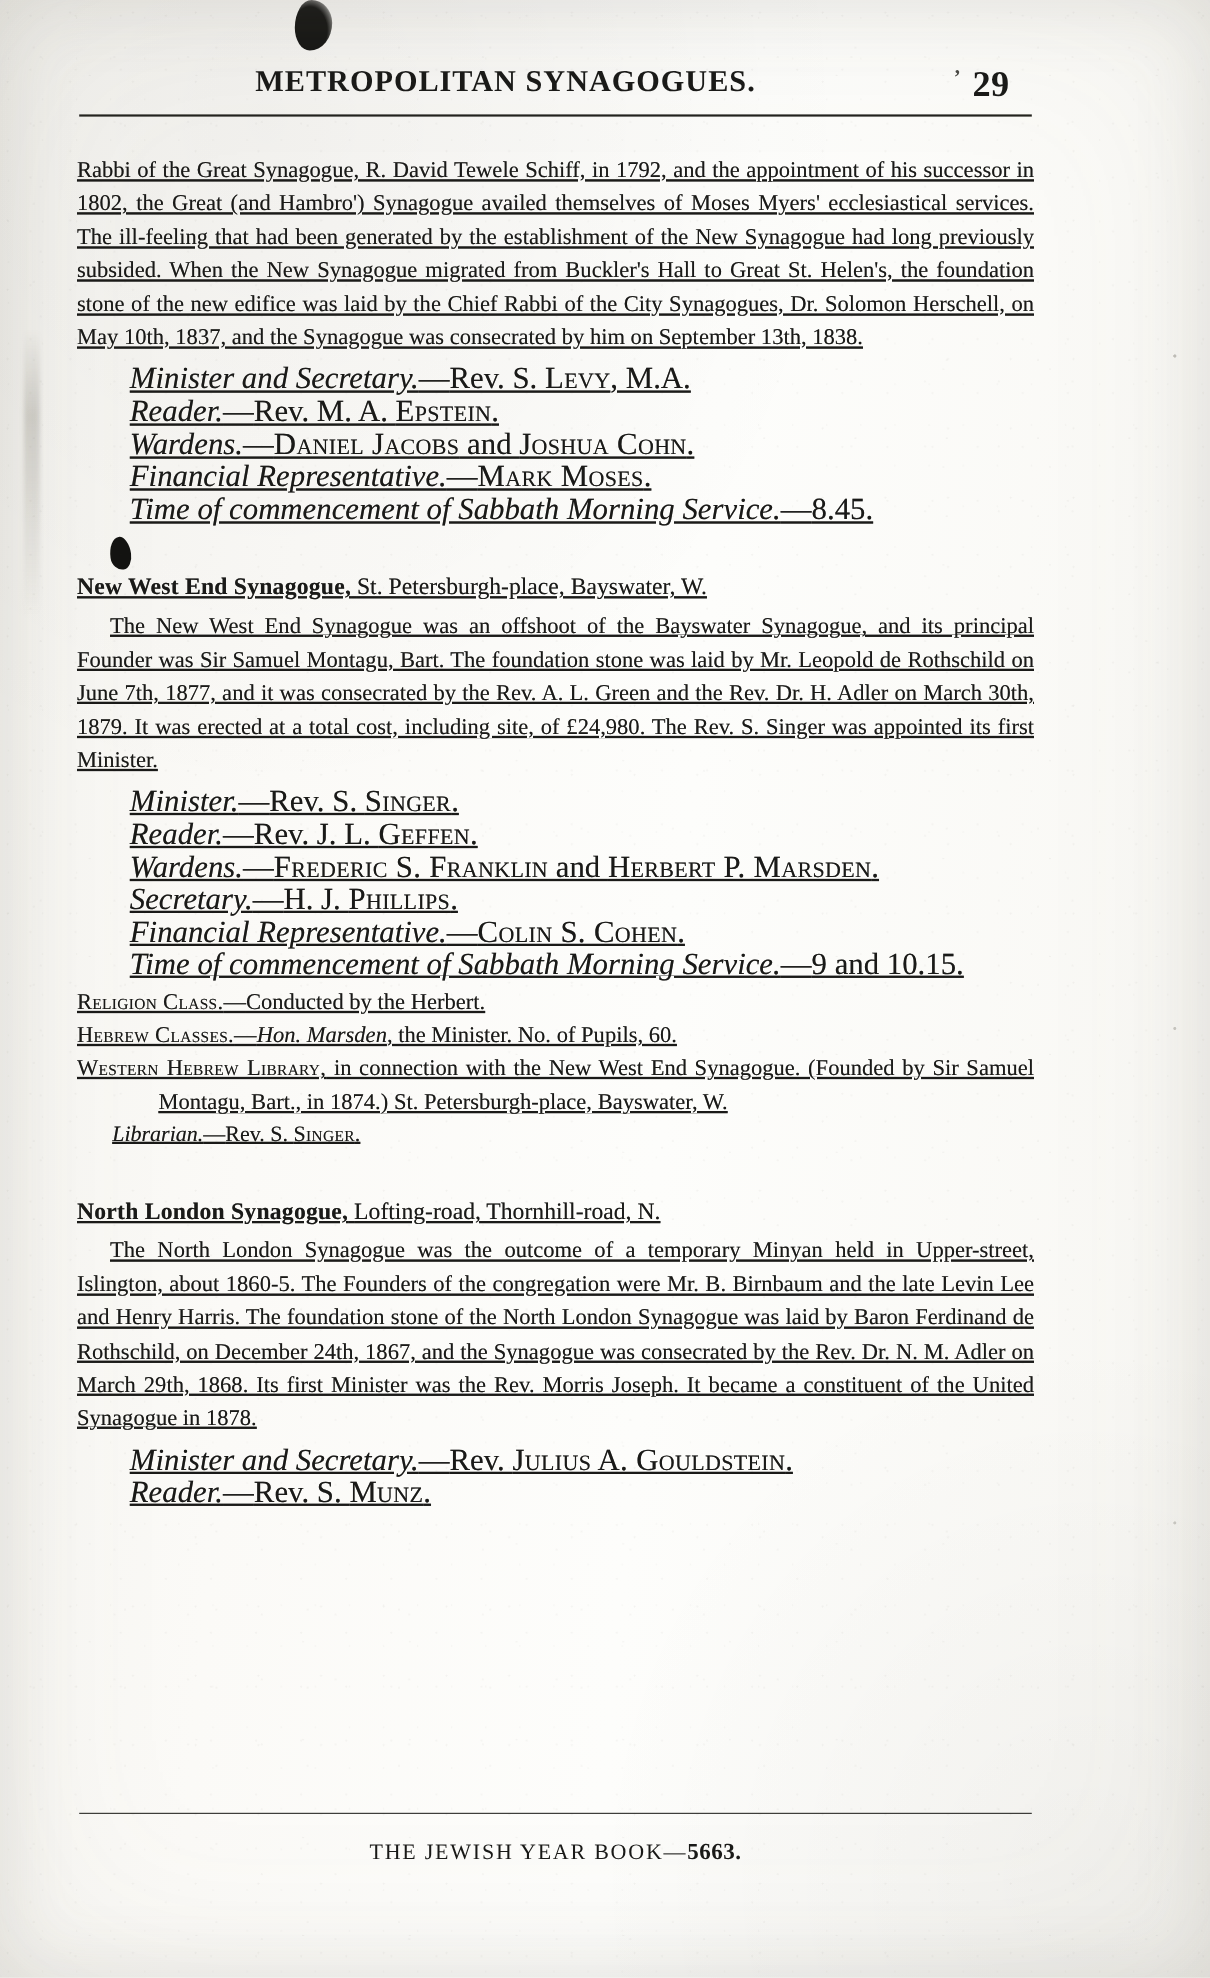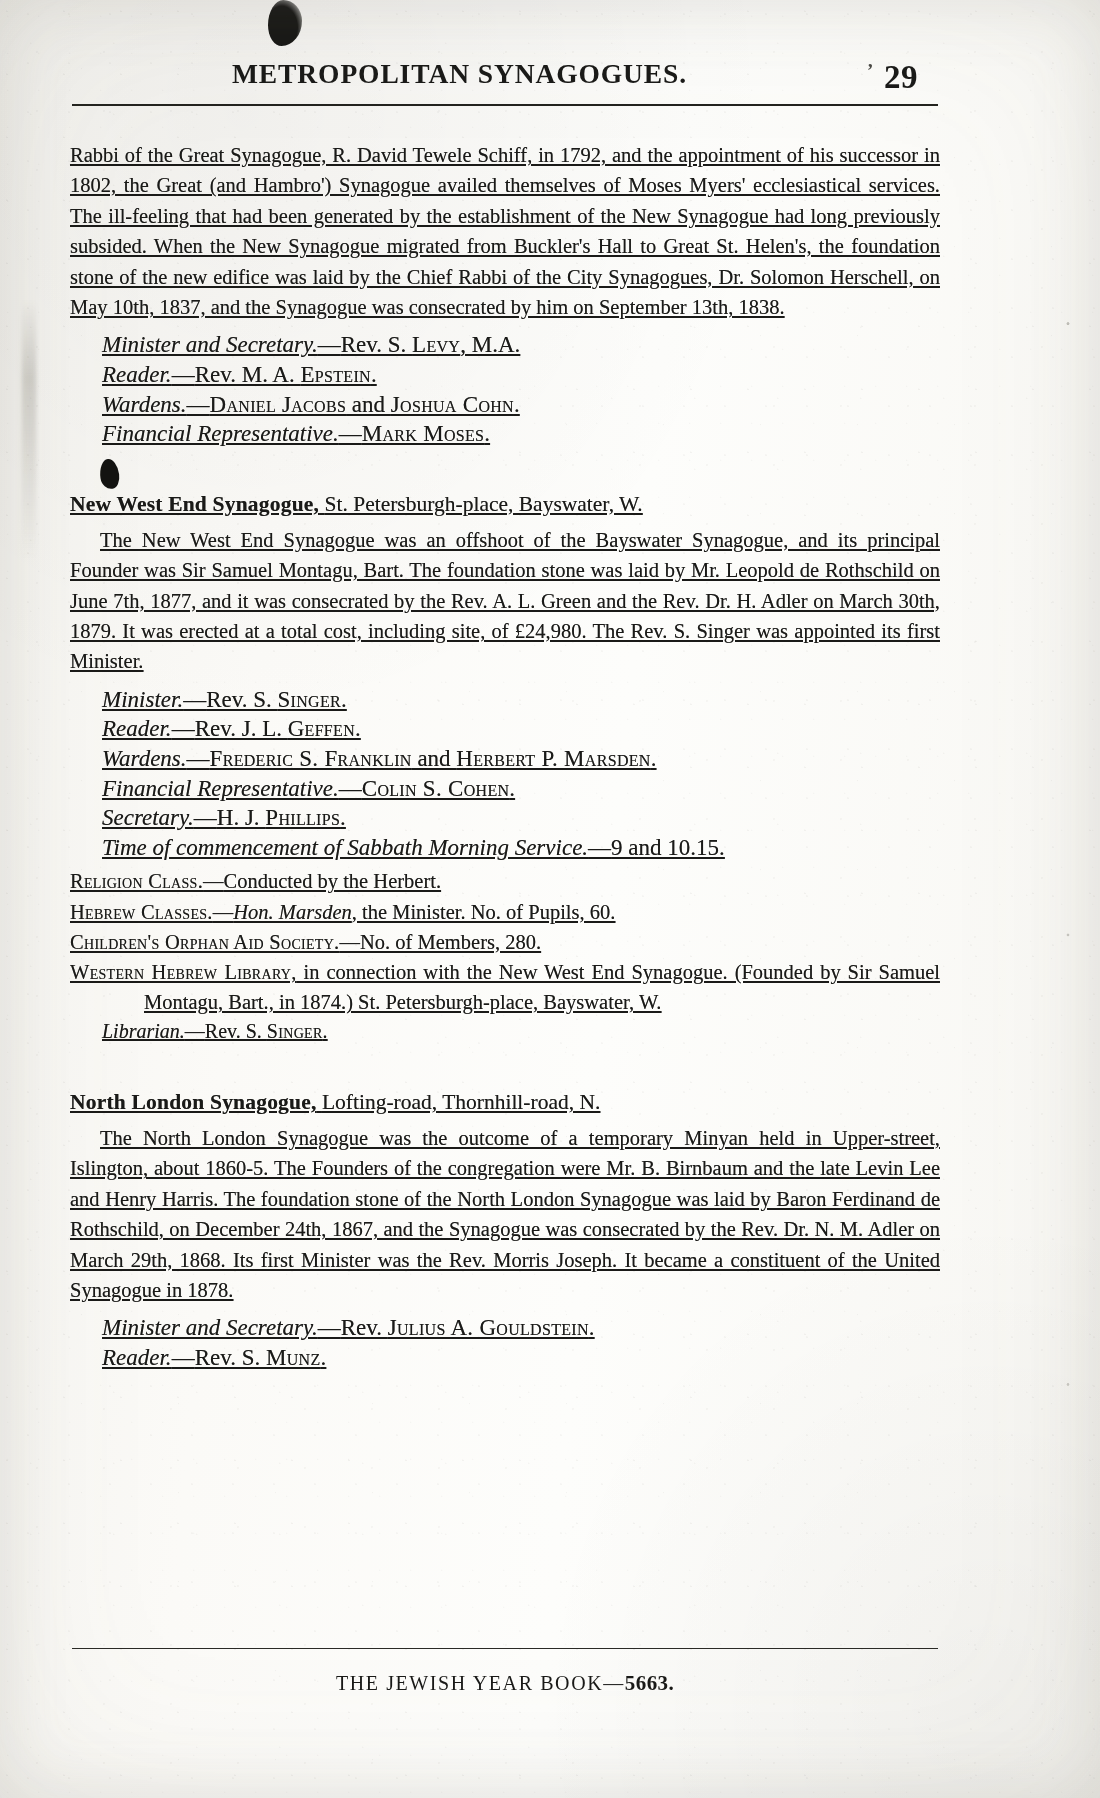--- a/index.html
+++ b/index.html
@@ -124,22 +124,22 @@
     font-variant: small-caps;
     letter-spacing: 0.3px;
   }
   .role {
     font-style: italic;
   }
 
   
   .officers {
     margin-top: 8px;
-    margin-left: 32px;
-    font-size: 23px;
+    margin-left: 48px;
+    font-size: 28px;
     line-height: 29.6px;
   }
   .officers .line {
     white-space: nowrap;
   }
 
   
   .inst-list {
     margin-top: 4px;
     font-size: 20.5px;
@@ -289,20 +289,23 @@
       </div>
       <div class="line">
         <span class="role">Reader.</span><span>—</span><span>Rev. M. A. </span><span class="sc">Epstein</span><span>.</span>
       </div>
       <div class="line">
         <span class="role">Wardens.</span><span>—</span><span class="sc">Daniel Jacobs</span><span> and </span><span class="sc">Joshua Cohn</span><span>.</span>
       </div>
       <div class="line">
         <span class="role">Financial Representative.</span><span>—</span><span class="sc">Mark Moses</span><span>.</span>
       </div>
+      <div class="line">
+        <span class="role">Time of commencement of Sabbath Morning Service.</span><span>—</span><span>8.45.</span>
+      </div>
     </div>
 
     <div class="sec-head gap-before">
       <div class="ink-blot blot-a" style="left:30px; top:-30px;"></div>
       <span class="name">New West End Synagogue,</span>
       <span class="addr">St. Petersburgh-place, Bayswater, W.</span>
     </div>
 
     <div class="body-block" style="margin-top:6px;">
       <p class="p-indent">The New West End Synagogue was an offshoot of the Bayswater Synagogue, and its principal Founder was Sir Samuel Montagu, Bart. The foundation stone was laid by Mr. Leopold de Rothschild on June 7th, 1877, and it was consecrated by the Rev. A. L. Green and the Rev. Dr. H. Adler on March 30th, 1879. It was erected at a total cost, including site, of £24,980. The Rev. S. Singer was appointed its first Minister.</p>
@@ -312,40 +315,37 @@
       <div class="line">
         <span class="role">Minister.</span><span>—</span><span>Rev. S. </span><span class="sc">Singer</span><span>.</span>
       </div>
       <div class="line">
         <span class="role">Reader.</span><span>—</span><span>Rev. J. L. </span><span class="sc">Geffen</span><span>.</span>
       </div>
       <div class="line">
         <span class="role">Wardens.</span><span>—</span><span class="sc">Frederic S. Franklin</span><span> and </span><span class="sc">Herbert P. Marsden</span><span>.</span>
       </div>
       <div class="line">
+        <span class="role">Secretary.</span><span>—</span><span>H. J. </span><span class="sc">Phillips</span><span>.</span>
+      </div>
+      <div class="line">
         <span class="role">Financial Representative.</span><span>—</span><span class="sc">Colin S. Cohen</span><span>.</span>
-      </div>
-      <div class="line">
-        <span class="role">Secretary.</span><span>—</span><span>H. J. </span><span class="sc">Phillips</span><span>.</span>
       </div>
       <div class="line">
         <span class="role">Time of commencement of Sabbath Morning Service.</span><span>—</span><span>9 and 10.15.</span>
       </div>
     </div>
 
     <div class="inst-list">
       <p class="inst">
         <span class="sc">Religion Class.</span><span>—</span><span>Conducted by the Herbert.</span>
       </p>
       <p class="inst">
         <span class="sc">Hebrew Classes.</span><span>—</span><span class="role">Hon. Marsden</span><span>, the Minister.  No. of Pupils, 60.</span>
       </p>
-      <p class="inst">
-        <span class="sc">Children's Orphan Aid Society.</span><span>—</span><span>No. of Members, 280.</span>
-      </p>
       <p class="inst wrap-deep">
         <span class="sc">Western Hebrew Library,</span><span> in connection with the New West End Synagogue. (Founded by Sir Samuel Montagu, Bart., in 1874.) St. Petersburgh-place, Bayswater, W.</span>
       </p>
     </div>
 
     <div class="inst-sub">
       <div class="line">
         <span class="role">Librarian.</span><span>—</span><span>Rev. S. </span><span class="sc">Singer</span><span>.</span>
       </div>
     </div>

